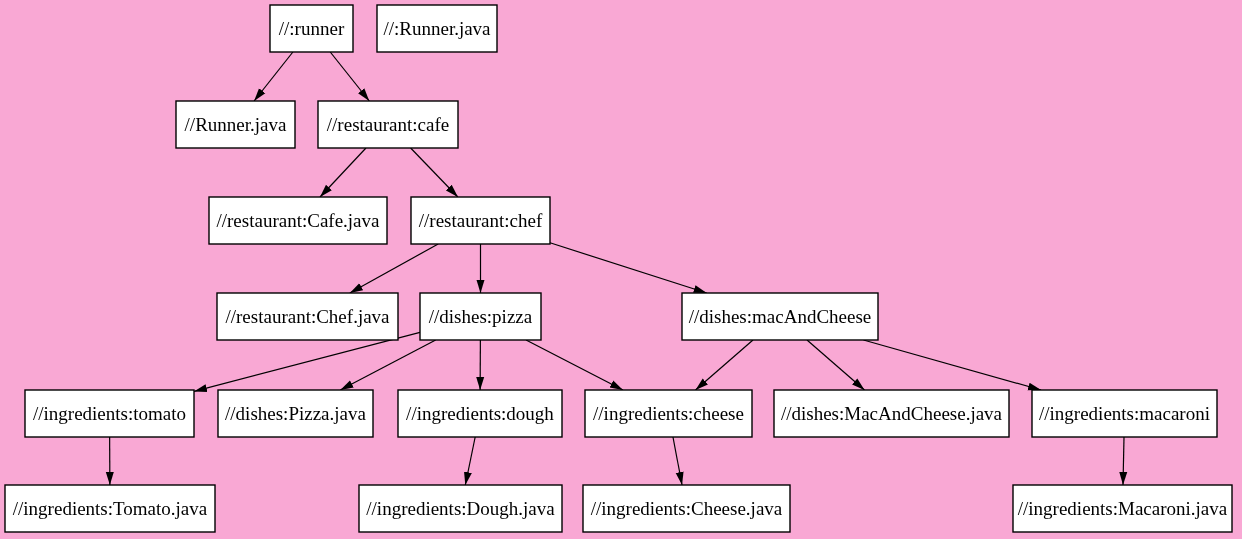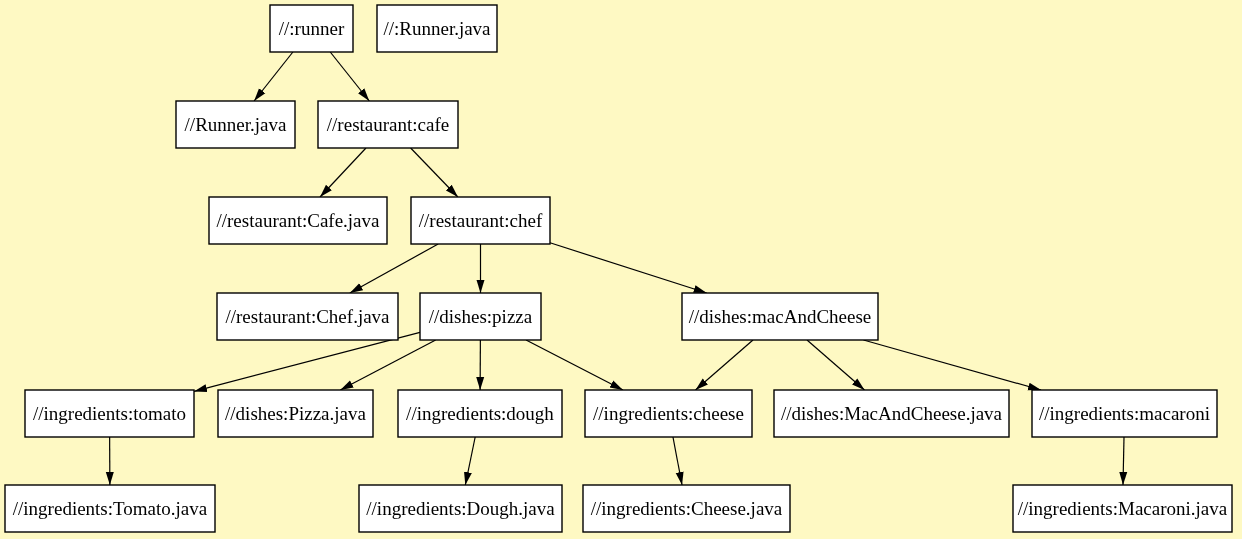--- a/index.html
+++ b/index.html
@@ -4,21 +4,21 @@
 <style>
   html, body {
     margin: 0;
     padding: 0;
     background: #ffffff;
   }
   .canvas {
     position: relative;
     width: 1242px;
     height: 539px;
-    background: #fef9c3;
+    background: #f9a8d4;
     overflow: hidden;
   }
   svg text.node-label {
     font-family: "Liberation Serif", "DejaVu Serif", serif;
     font-size: 19px;
     fill: #000000;
   }
   svg rect.node-box {
     fill: #ffffff;
     stroke: #000000;

